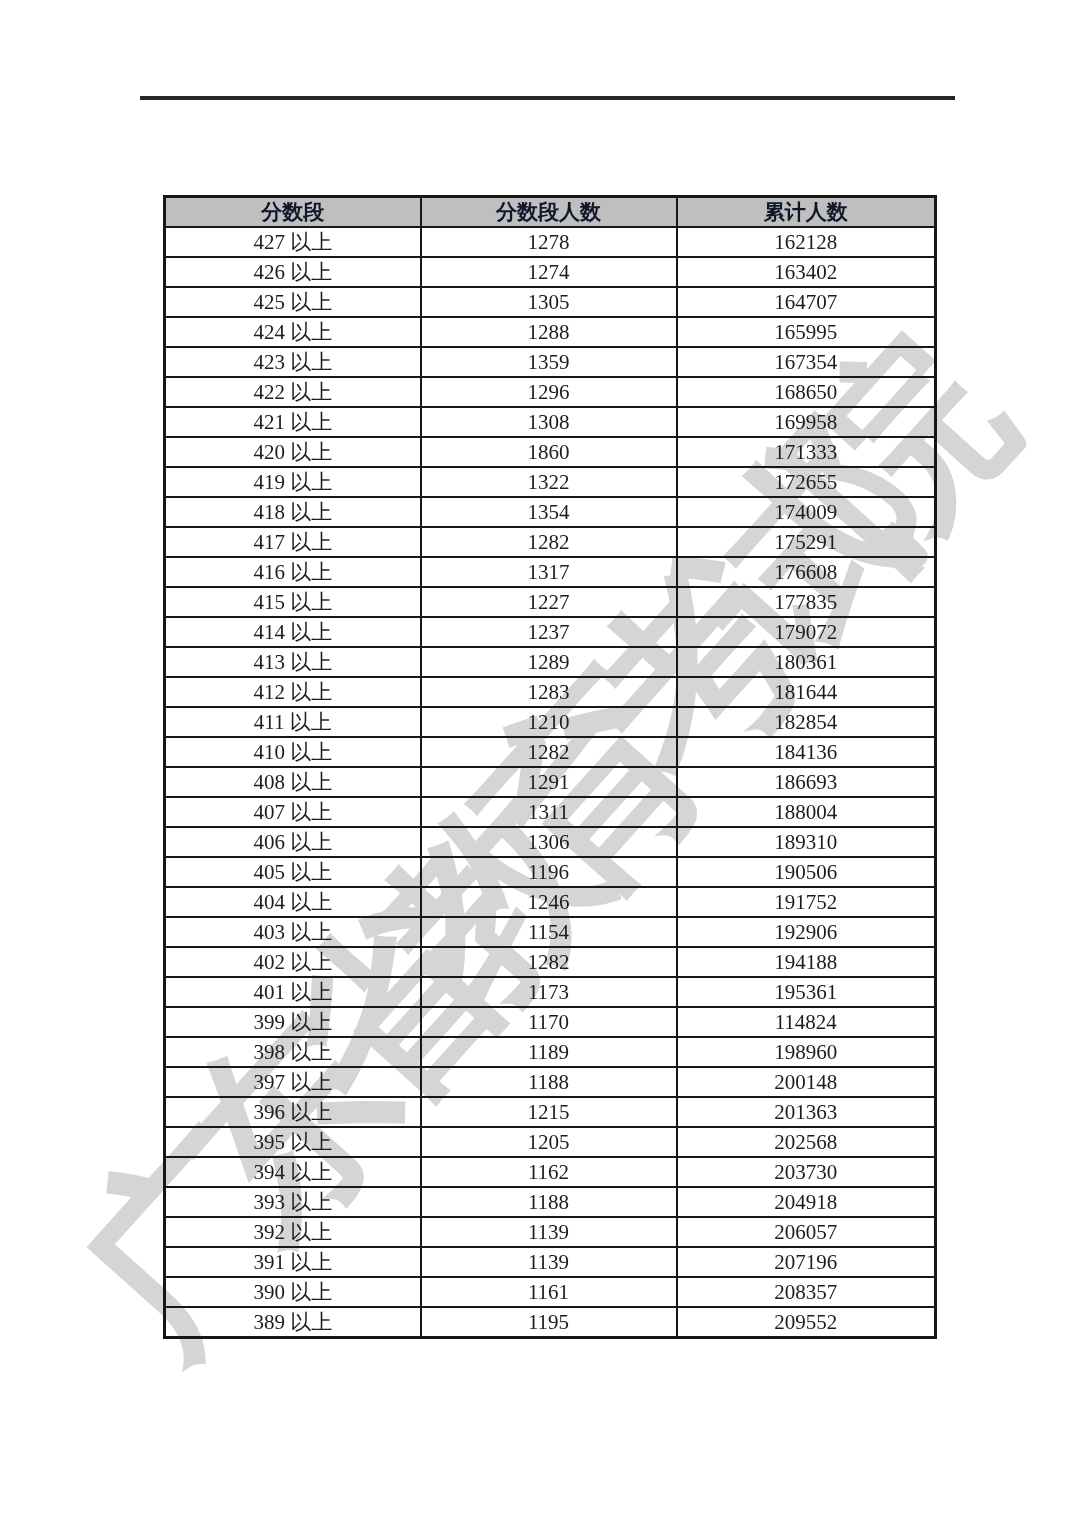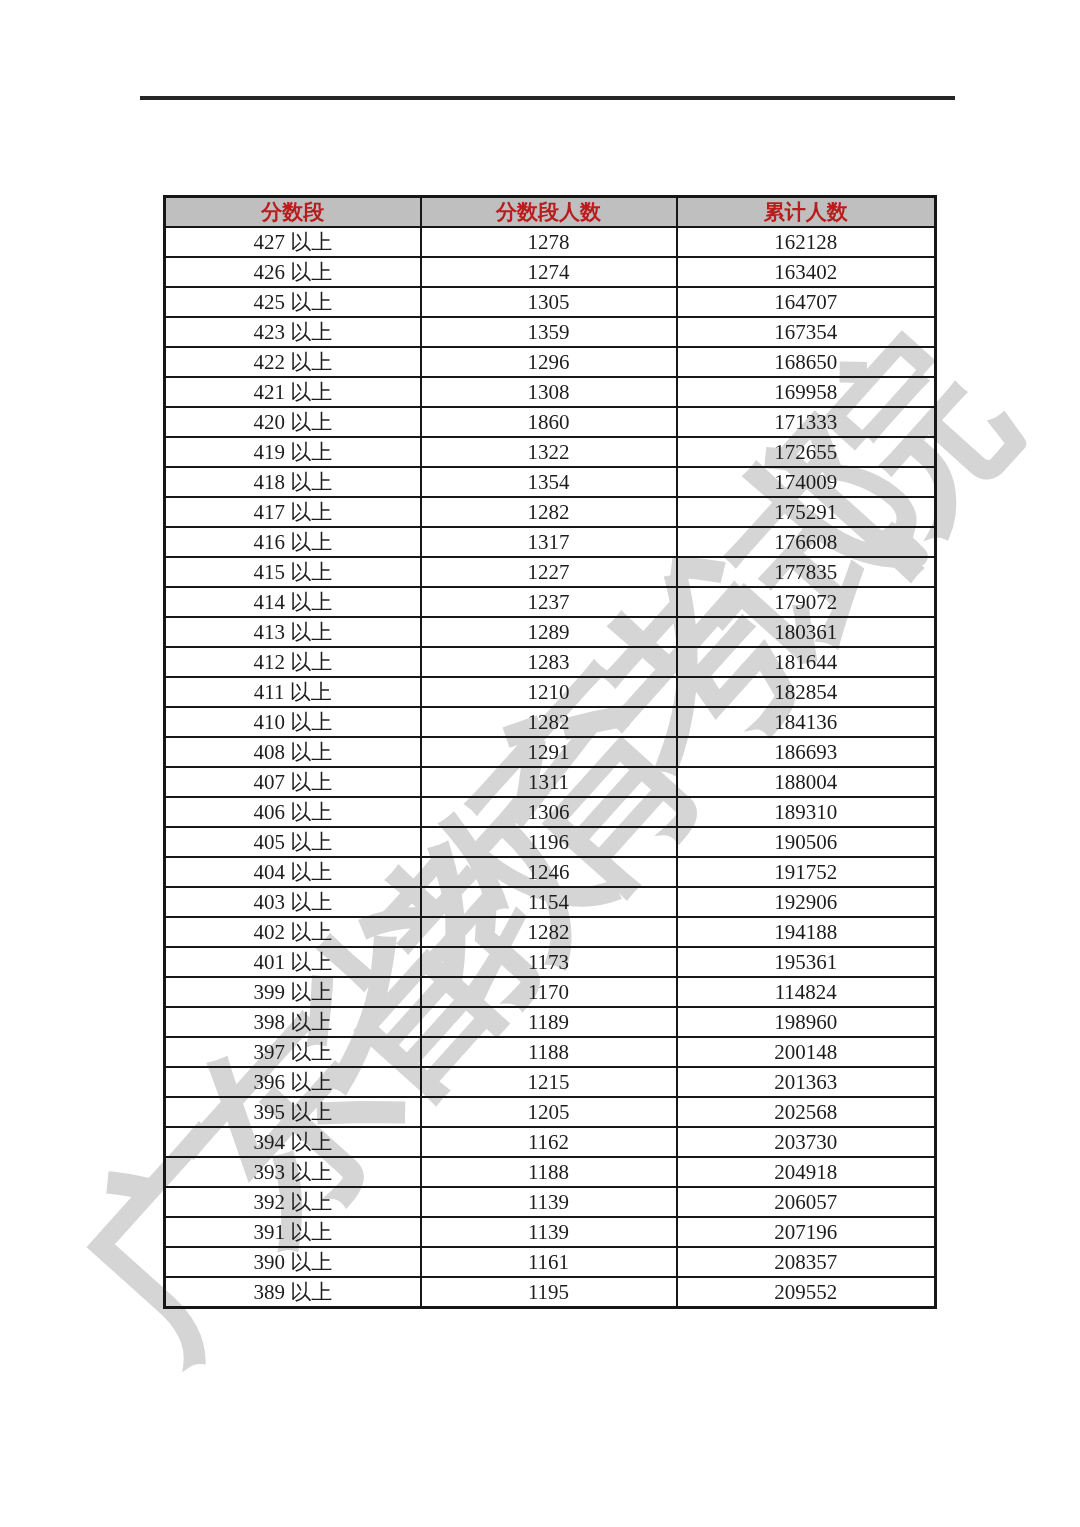--- a/index.html
+++ b/index.html
@@ -54,21 +54,21 @@
     padding: 0;
     background: transparent;
   }
   table.score-table {
     border: 3px solid #161616;
   }
   table.score-table th {
     background: #bfbfbf;
     font-size: 21px;
     font-weight: bold;
-    color: #b91c1c;
+    color: #0f172a;
     height: 27px;
   }
   table.score-table td {
     font-size: 21px;
     color: #1c1c1c;
     height: 27.3px;
   }
 </style>
 </head>
 <body>
@@ -100,20 +100,25 @@
     <td>426 以上</td>
     <td>1274</td>
     <td>163402</td>
   </tr>
       <tr>
     <td>425 以上</td>
     <td>1305</td>
     <td>164707</td>
   </tr>
       <tr>
+    <td>424 以上</td>
+    <td>1288</td>
+    <td>165995</td>
+  </tr>
+      <tr>
     <td>423 以上</td>
     <td>1359</td>
     <td>167354</td>
   </tr>
       <tr>
     <td>422 以上</td>
     <td>1296</td>
     <td>168650</td>
   </tr>
       <tr>

